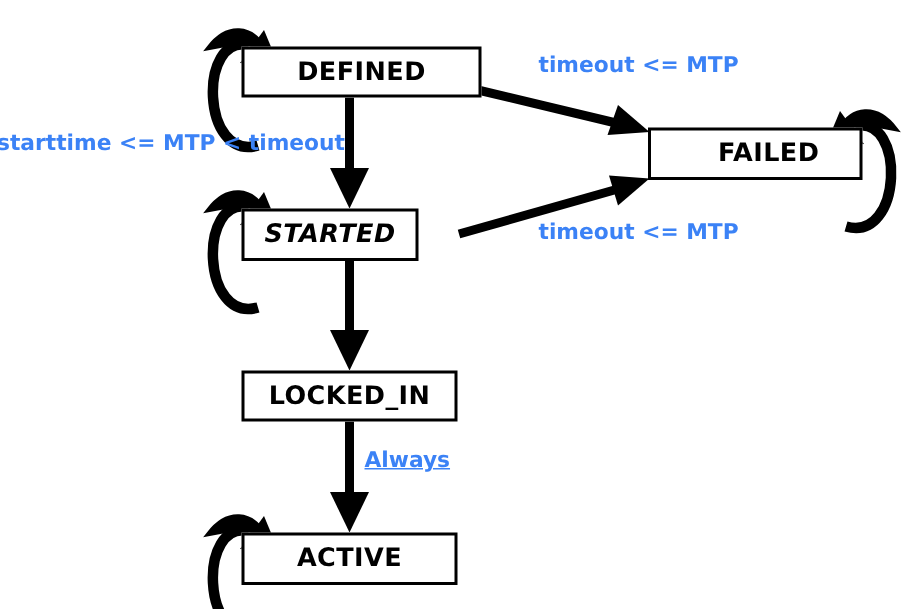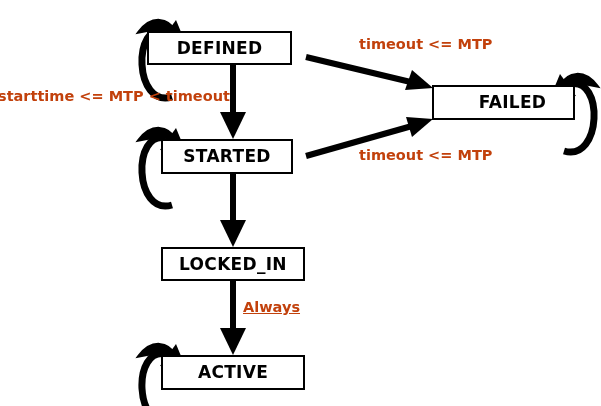--- a/index.html
+++ b/index.html
@@ -38,21 +38,21 @@
     color: #000000;
     letter-spacing: 0.3px;
     white-space: nowrap;
     line-height: 1;
   }
   .edge-label {
     position: absolute;
     font-family: "DejaVu Sans", sans-serif;
     font-weight: bold;
     font-size: 14.5px;
-    color: #c2410c;
+    color: #3b82f6;
     white-space: nowrap;
     line-height: 1;
   }
 </style>
 </head>
 <body>
 
 <div id="canvas">
 
   <svg id="diagram-svg" viewBox="0 0 601 406" xmlns="http://www.w3.org/2000/svg">
@@ -101,25 +101,25 @@
       <path d="M 233 247 L 220 220 L 246 220 Z" fill="#000000"></path>
     </g>
 
     <g>
       <line x1="233" y1="281" x2="233" y2="338" stroke="#000000" stroke-width="6"></line>
       <path d="M 233 355 L 220 328 L 246 328 Z" fill="#000000"></path>
     </g>
 
   </svg>
 
-  <div class="state-box" style="left:147px; top:31px; width:145px; height:34px;">
+  <div class="state-box" style="left:161px; top:31px; width:160px; height:34px;">
     <span class="state-label">DEFINED</span>
   </div>
 
-  <div class="state-box" style="left:161px; top:139px; width:132px; height:35px;">
+  <div class="state-box" style="left:161px; top:139px; width:118px; height:35px;font-style:italic;">
     <span class="state-label">STARTED</span>
   </div>
 
   <div class="state-box" style="left:161px; top:247px; width:144px; height:34px;">
     <span class="state-label">LOCKED_IN</span>
   </div>
 
   <div class="state-box" style="left:161px; top:355px; width:144px; height:35px;">
     <span class="state-label">ACTIVE</span>
   </div>

